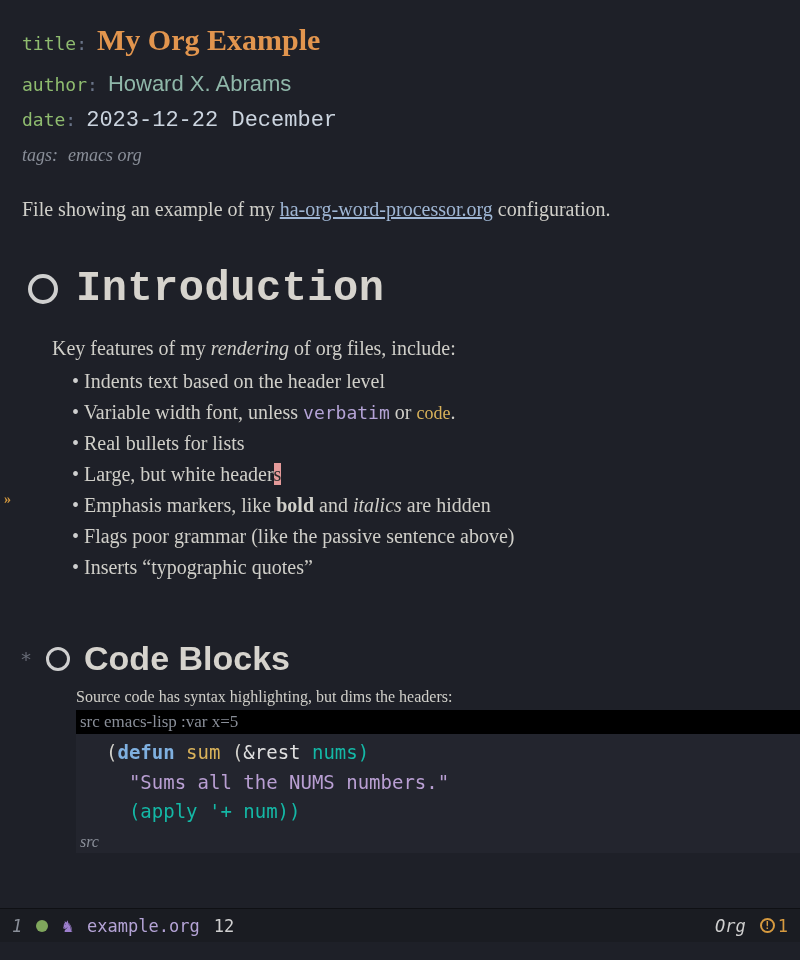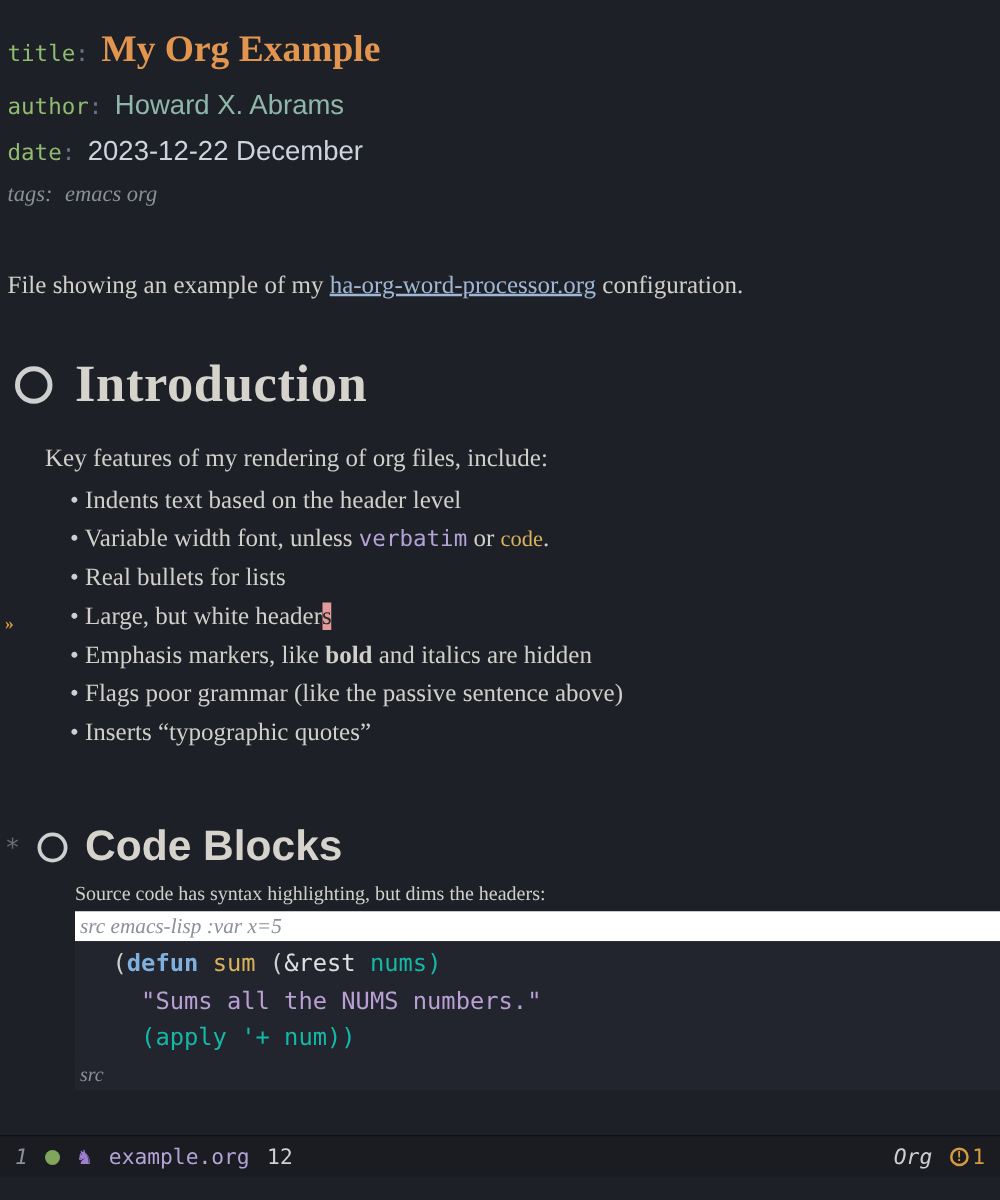--- a/index.html
+++ b/index.html
@@ -9,21 +9,21 @@
     background: #1e2028;
     color: #d0cfc9;
     font-family: Georgia, 'Times New Roman', serif;
     font-size: 19px;
     overflow: hidden;
   }
   .editor {
     position: relative;
     width: 100%;
     height: 100%;
-    padding: 14px 22px 0 6px;
+    padding: 14px 22px 0 22px;
   }
   .meta-line {
     font-family: 'Menlo', 'Consolas', monospace;
     font-size: 18px;
     line-height: 1.7;
     display: flex;
     align-items: baseline;
     gap: 10px;
   }
   .meta-key { color: #8fbc6f; }
@@ -34,35 +34,35 @@
     font-weight: 700;
     font-size: 30px;
   }
   .author-val {
     color: #8fb7a9;
     font-family: Liberation Sans, sans-serif;
     font-size: 22px;
   }
   .date-val {
     color: #cbd4df;
-    font-family: Liberation Sans, sans-serif;
+    font-family: Liberation Mono, monospace;
     font-size: 22px;
   }
   .tags-key {
     color: #8a8f99;
     font-style: italic;
     font-family: Georgia, serif;
   }
   .tags-val {
     color: #8a8f99;
     font-style: italic;
     font-family: Georgia, serif;
   }
   .intro-para {
-    margin-top: 44px;
+    margin-top: 25px;
     font-size: 20px;
     line-height: 1.4;
   }
   .link {
     color: #9fb6d4;
     text-decoration: underline;
   }
   .h1-row {
     display: flex;
     align-items: center;
@@ -75,38 +75,38 @@
     height: 30px;
     border: 4px solid #cfcfcf;
     border-radius: 50%;
     display: inline-block;
     flex-shrink: 0;
   }
   .bullet-ring.small {
     width: 24px; height: 24px; border-width: 3px;
   }
   .h1-text {
-    font-family: Liberation Serif, serif;
+    font-family: Liberation Mono, monospace;
     font-weight: 800;
     font-size: 42px;
     color: #d6d3cd;
     letter-spacing: 0.5px;
   }
   .h2-text {
     font-family: Verdana, Geneva, sans-serif;
     font-weight: 800;
     font-size: 34px;
     color: #d6d3cd;
   }
   .section-body {
     margin-left: 30px;
     margin-top: 24px;
   }
   .lead { font-size: 20px; }
-  .em { }
+  .em { font-style: italic; }
   .bold { font-weight: 700; }
   .verb {
     font-family: 'Menlo', 'Consolas', monospace;
     color: #b4a3d6;
     font-size: 18px;
   }
   .code-inline {
     font-family: Liberation Serif, serif;
     color: #d9b25a;
     font-size: 18px;
@@ -148,24 +148,23 @@
     font-family: monospace;
     font-size: 20px;
   }
   .code-section {
     margin-left: 54px;
     margin-top: 10px;
   }
   .code-lead { font-size: 16px; }
   .src-header {
     color: #8a8f99;
-    font-style: italic;
     font-size: 17px;
     margin-top: 4px;
-    background: #ffffff;
+    background: #000000;
     padding: 2px 4px;
     width: calc(100% + 22px);
     margin-right: -22px;
   }
   .src-footer {
     color: #8a8f99;
     font-style: italic;
     font-size: 16px;
     background: #23252e;
     padding: 2px 4px;

